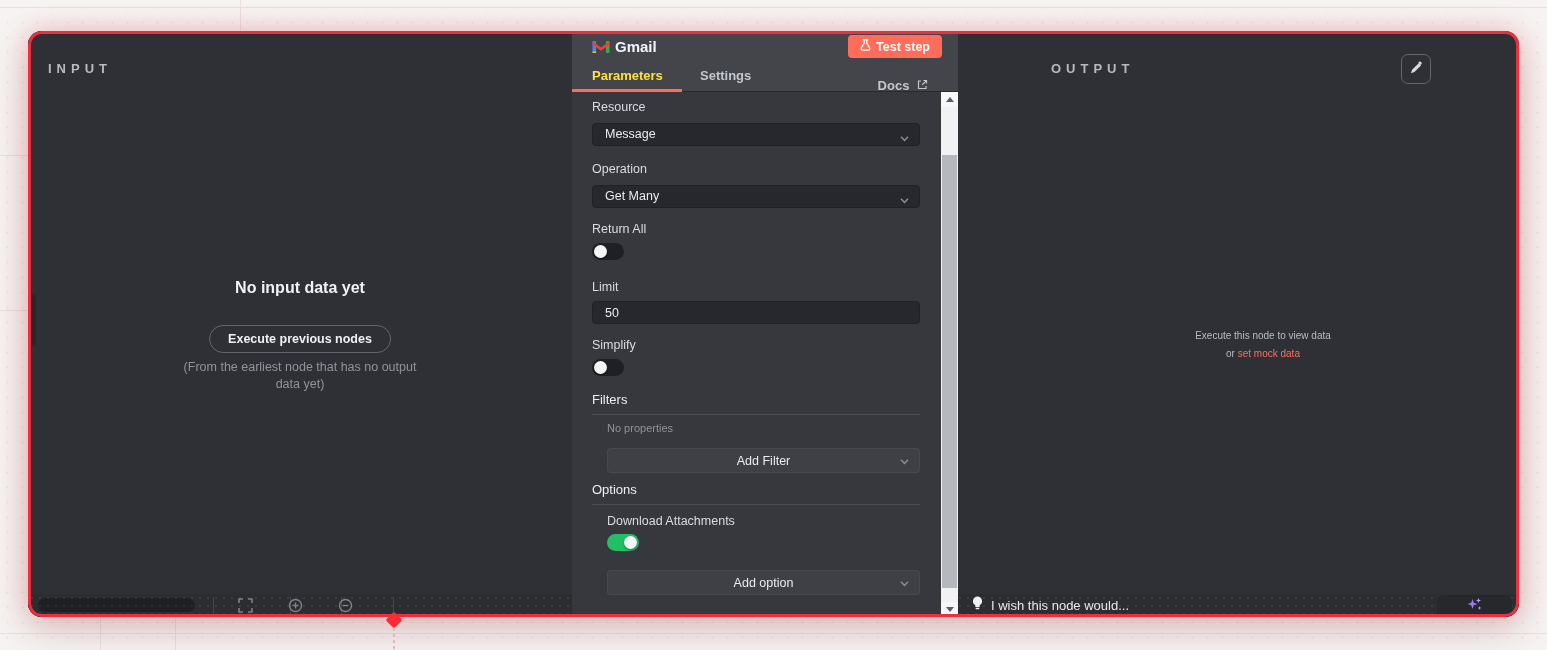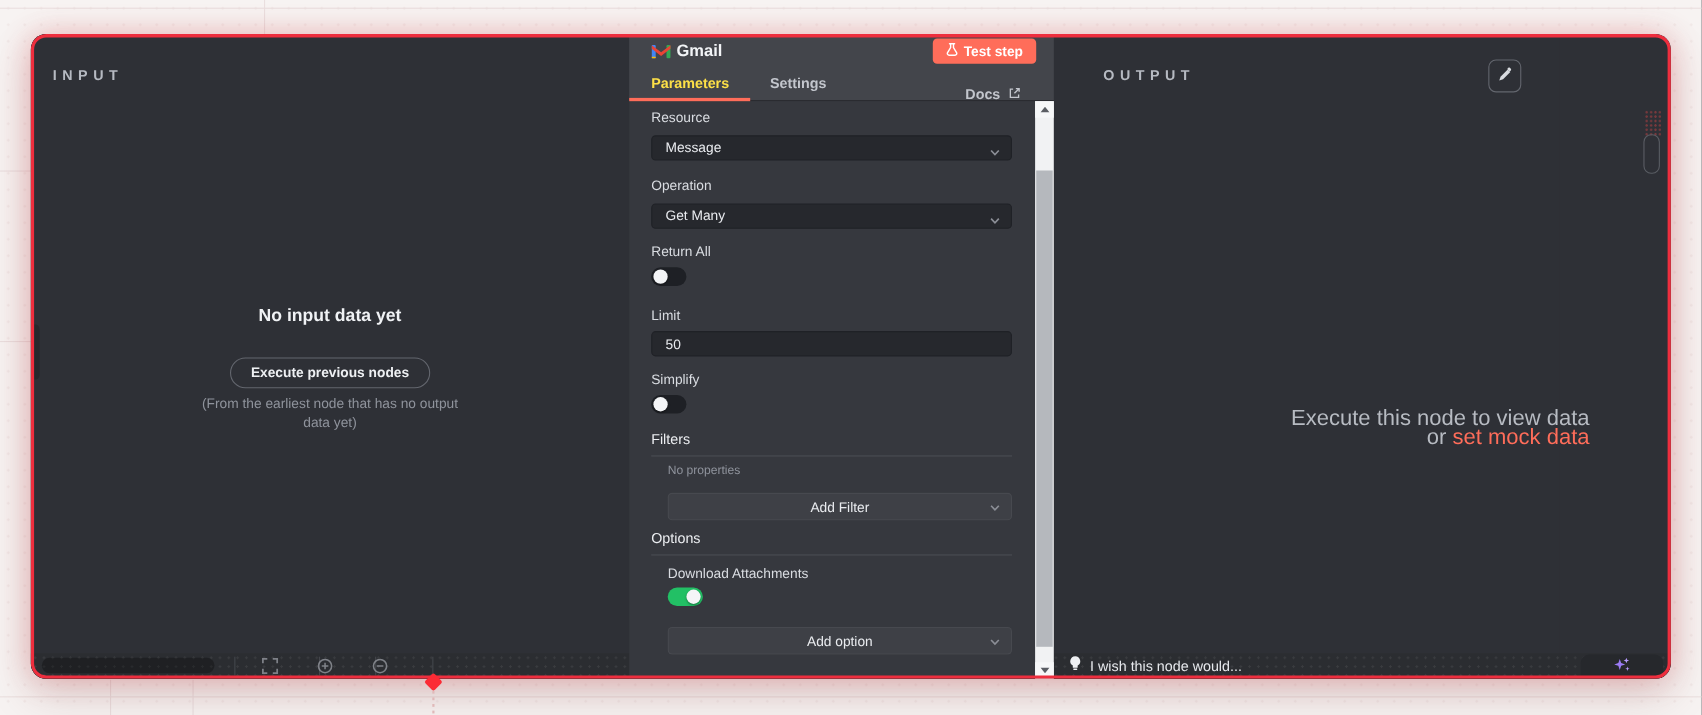--- a/index.html
+++ b/index.html
@@ -81,23 +81,23 @@
   .add-btn .chev { position:absolute; right:9px; top:7px; }
 
   
   .vscroll { position:absolute; left:369px; top:61px; width:17px; height:525px; background:#f1f2f3; }
   .vscroll .arrow-btn { position:absolute; left:0; width:17px; height:15px; background:#f6f7f8; display:flex; align-items:center; justify-content:center; cursor:pointer; }
   .tri-up { width:0; height:0; border-left:4px solid transparent; border-right:4px solid transparent; border-bottom:5px solid #5a5d63; }
   .tri-dn { width:0; height:0; border-left:4px solid transparent; border-right:4px solid transparent; border-top:5px solid #5a5d63; }
   .vthumb { position:absolute; left:1px; width:15px; background:#b5b8bd; cursor:pointer; }
 
   
-  .output-pane { position:absolute; left:930px; top:0; width:460px; height:586px; background:#2e3036;padding-left:27px; }
+  .output-pane { position:absolute; left:978px; top:0; width:460px; height:586px; background:#2e3036;padding-left:27px; }
   .icon-btn { position:absolute; width:30px; height:30px; border:1.5px solid #63666e; border-radius:7px; background:transparent; display:flex; align-items:center; justify-content:center; cursor:pointer; }
-  .out-empty { position:absolute; width:100%; text-align:right; font-size:20px; color:#b7bbc2; line-height:18px;margin-top:44px; }
+  .out-empty { position:absolute; width:100%; text-align:center; font-size:10px; color:#b7bbc2; line-height:18px; }
   .link-red { color:#ff6d5a; text-decoration:none; cursor:pointer; }
   .edge-pill { position:absolute; width:15px; height:36px; border:1px solid #5a5d64; border-radius:7px; }
   .edge-dots { position:absolute; width:15px; height:24px; background-image:radial-gradient(rgba(238,70,70,.55) 1px, transparent 1.2px); background-size:4px 4px; opacity:.7; }
 
   
   .bottom-bar {
     position:absolute; left:0; top:563px; width:1491px; height:23px; background:#2b2d31;
     background-image:radial-gradient(rgba(255,255,255,.07) 1px, transparent 1.2px);
     background-size:8px 8px; z-index:4;
   }

